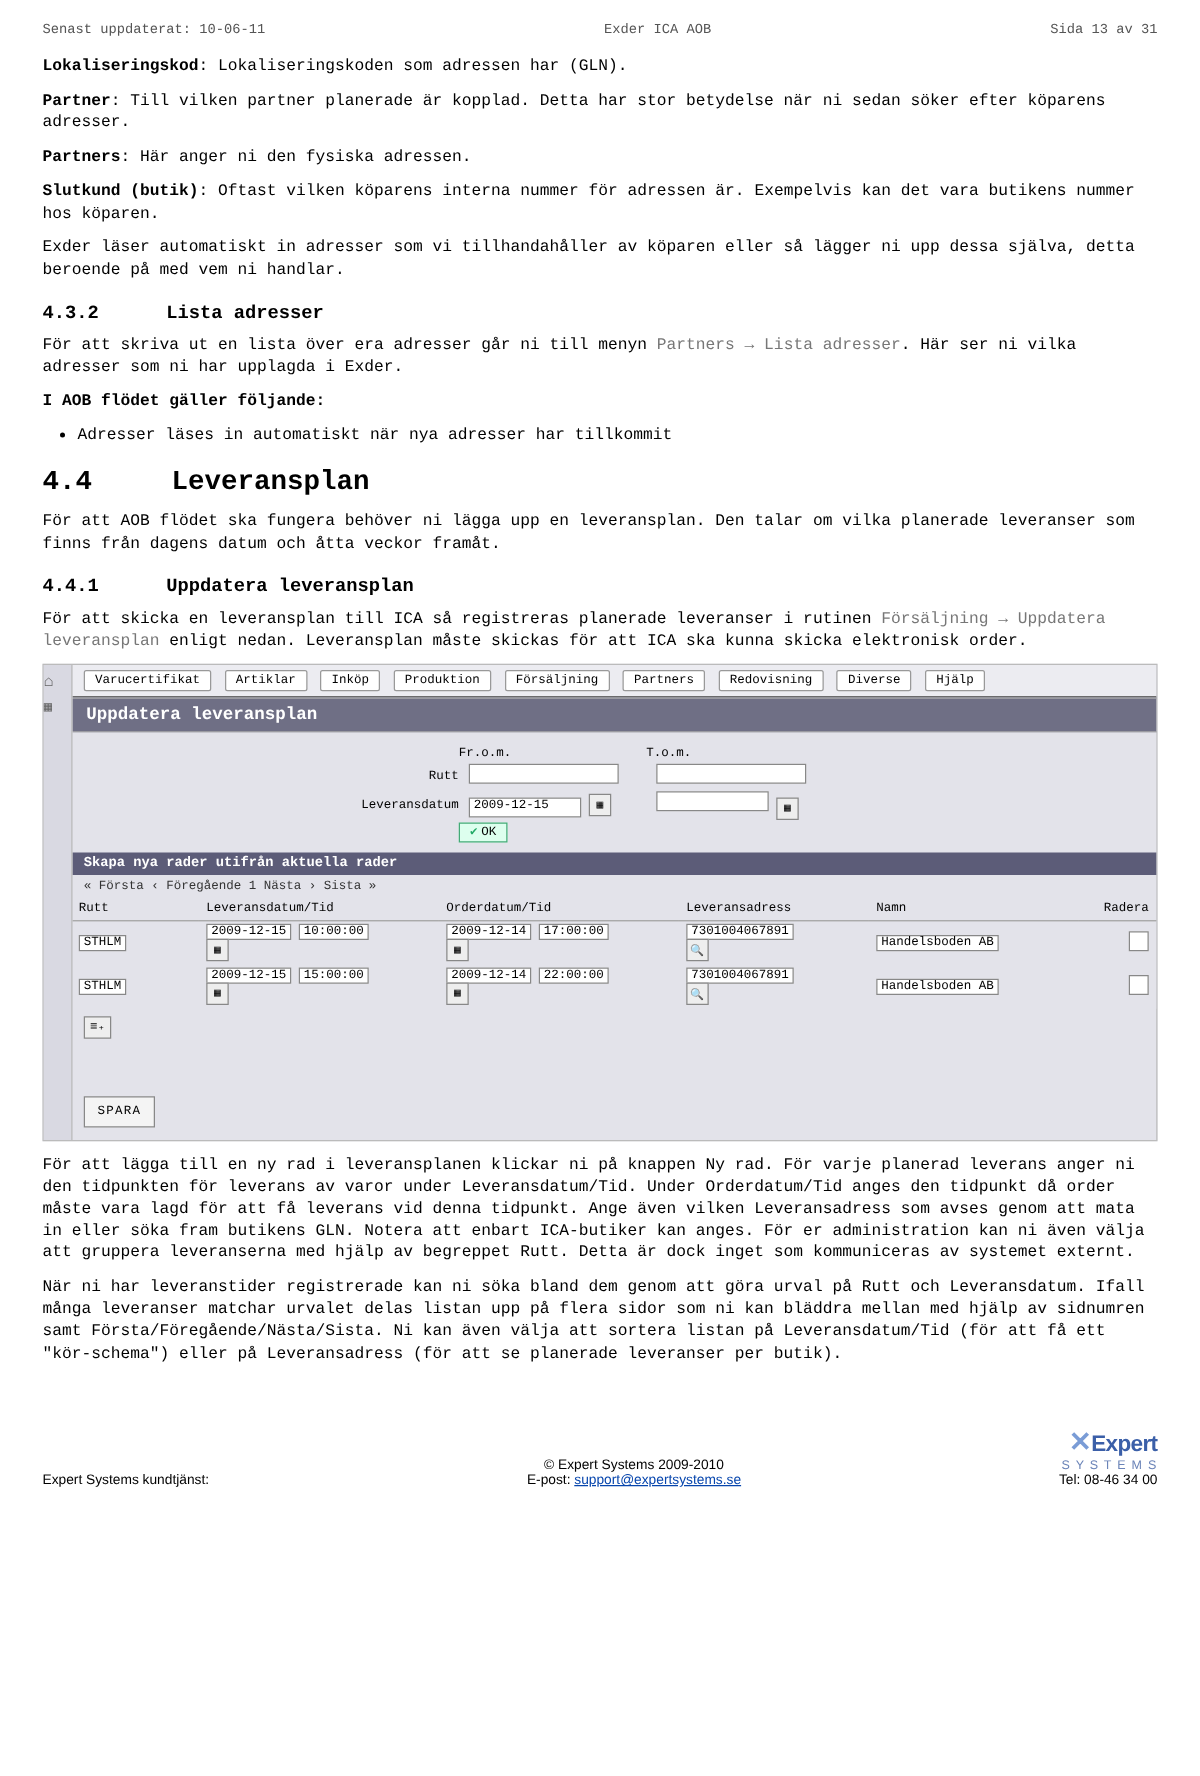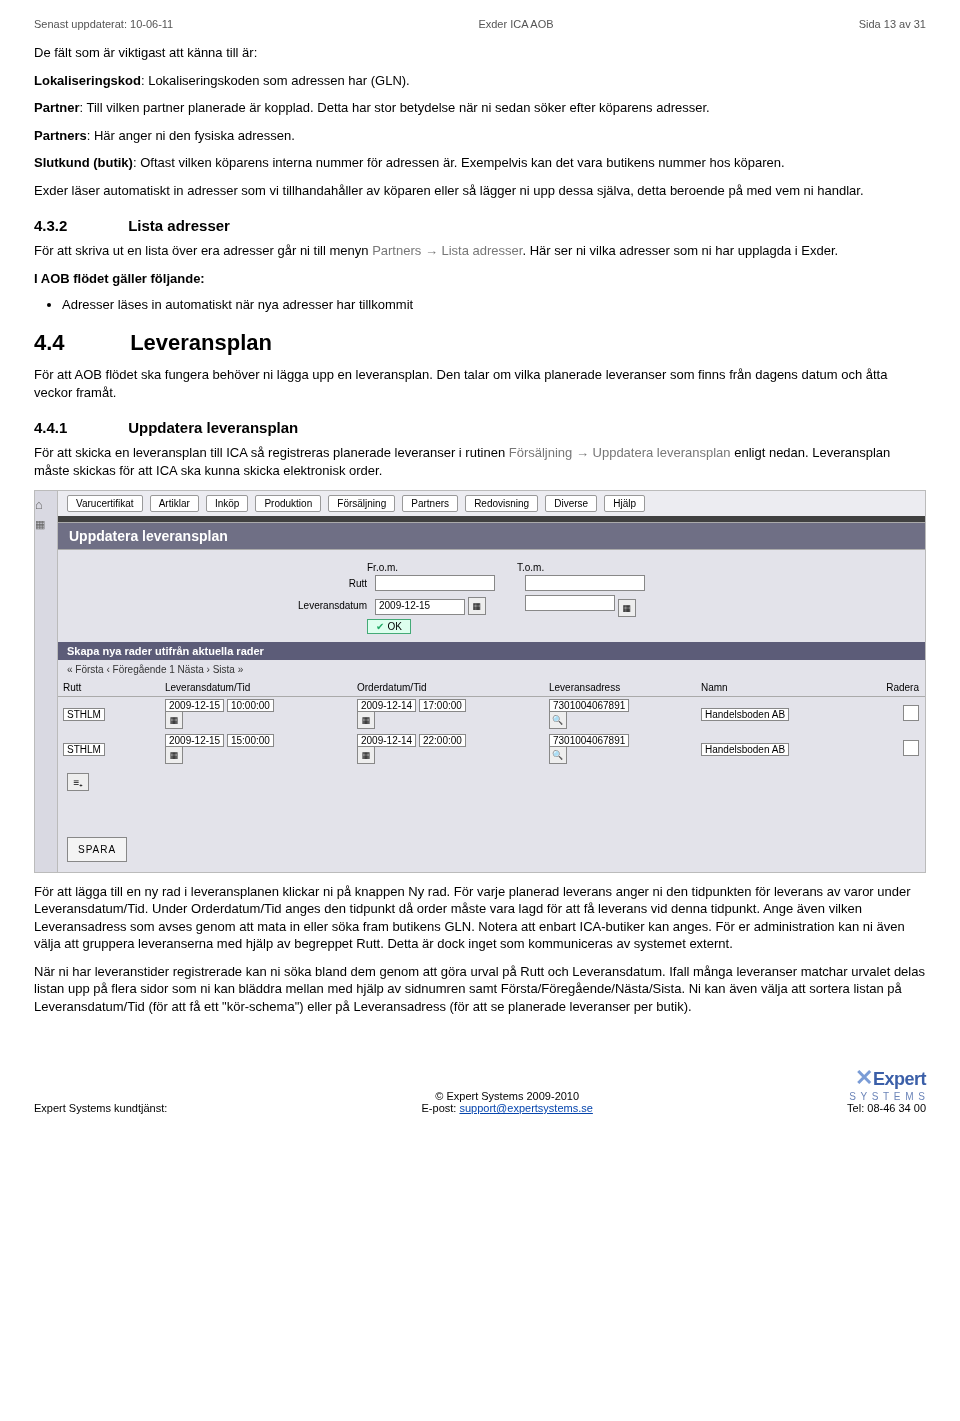--- a/index.html
+++ b/index.html
@@ -5,20 +5,21 @@
   body {
     margin: 0;
     font-family: Arial, Helvetica, sans-serif;
     font-size: 13px;
     color: #000;
     background: #fff;
     width: 960px;
   }
   .page {
     padding: 18px 34px 10px 34px;
+    font-family: Liberation Mono, monospace;
   }
   .header-row {
     display: flex;
     justify-content: space-between;
     font-size: 11px;
     color: #555;
     margin-bottom: 14px;
   }
   p { margin: 0 0 10px 0; line-height: 1.35; }
   .bold { font-weight: bold; }
@@ -52,21 +53,21 @@
     width: 22px;
     background: #d9d9e2;
     border-right: 1px solid #bbb;
   }
   .app-left .house { display:block; margin: 6px auto 0 auto; font-size:13px; color:#666; }
   .app-left .grid { display:block; margin: 6px auto 0 auto; font-size:11px; color:#666; }
   .app-body { margin-left: 22px; }
   .menu-bar {
     background: #ececf1;
     padding: 4px 10px;
-    border-bottom: 6px solid #404040;
+    border-bottom: 1px solid #404040;
   }
   .menu-item {
     display: inline-block;
     background: #fff;
     border: 1px solid #999;
     border-radius: 2px;
     padding: 2px 8px;
     margin-right: 4px;
     font-size: 10px;
   }
@@ -142,21 +143,20 @@
 </head>
 <body>
 
 <div class="page">
   <div class="header-row">
     <span>Senast uppdaterat: 10-06-11</span>
     <span>Exder ICA AOB</span>
     <span>Sida 13 av 31</span>
   </div>
 
-  <p>De fält som är viktigast att känna till är:</p>
 
   <p>
     <span class="bold">Lokaliseringskod</span><span>: Lokaliseringskoden som adressen har (GLN).</span>
   </p>
   <p>
     <span class="bold">Partner</span><span>: Till vilken partner planerade är kopplad. Detta har stor betydelse när ni sedan söker efter köparens adresser.</span>
   </p>
   <p>
     <span class="bold">Partners</span><span>: Här anger ni den fysiska adressen.</span>
   </p>

